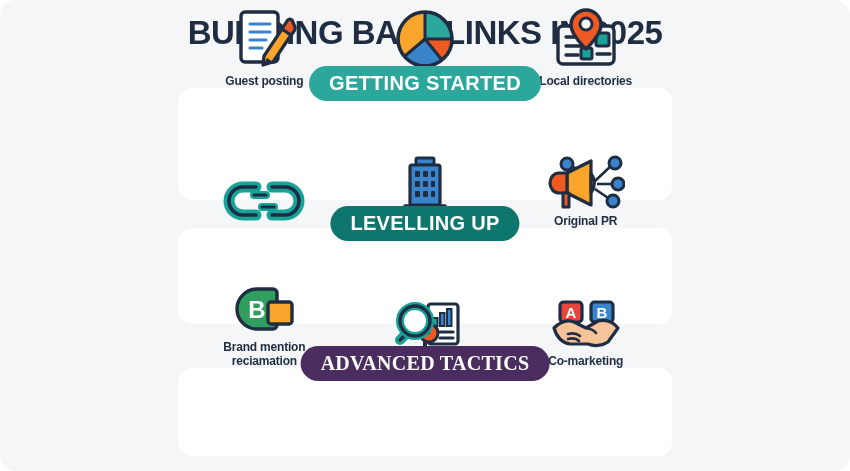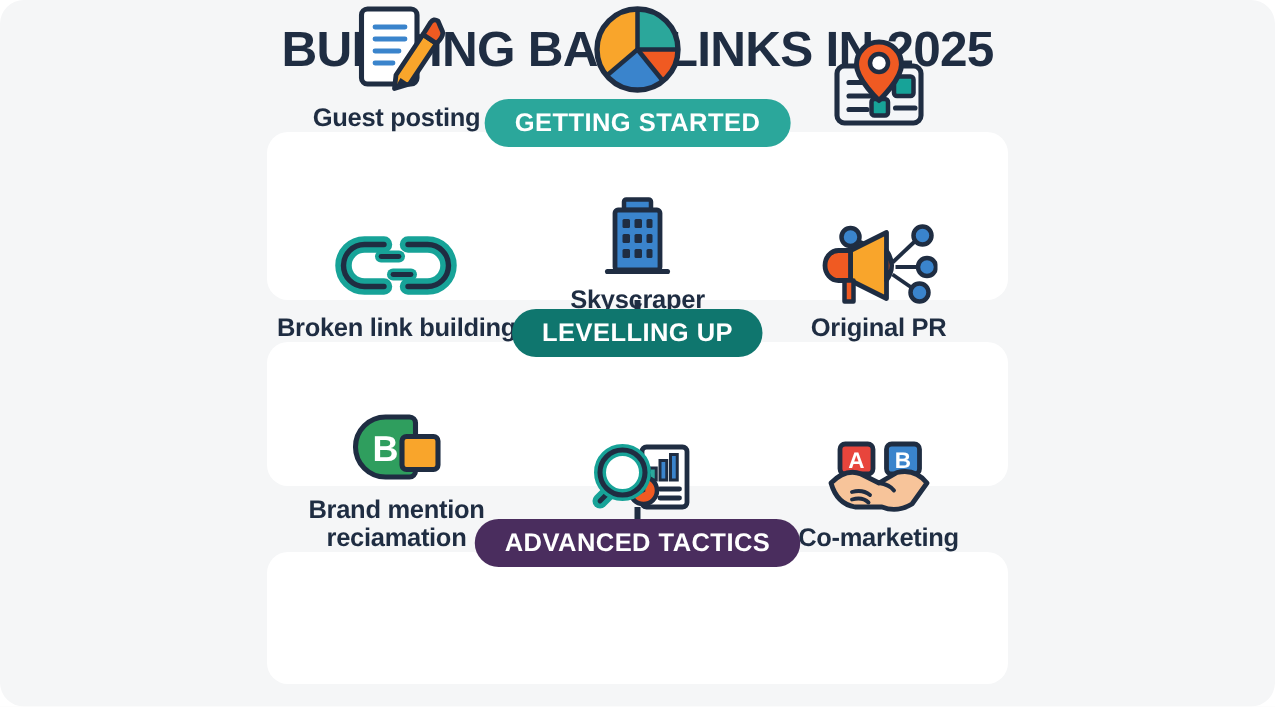--- a/index.html
+++ b/index.html
@@ -58,21 +58,21 @@
 
   .badge {
     position: absolute;
     left: 50%;
     transform: translateX(-50%);
     top: -22px;
     z-index: 5;
     padding: 7px 20px 8px 20px;
     border-radius: 18px;
     color: #ffffff;
-    font-size: 17px;
+    font-size: 20px;
     font-weight: bold;
     letter-spacing: 0.3px;
     white-space: nowrap;
     line-height: 1;
   }
 
   .items {
     position: absolute;
     left: 0;
     top: 0;
@@ -97,21 +97,21 @@
   .item-icon {
     display: flex;
     align-items: center;
     justify-content: center;
     height: 62px;
   }
   #section-1 .item-icon { height: 54px; }
   #section-2 .item-icon { height: 50px; }
   .item-label {
     margin-top: 5px;
-    font-size: 17px;
+    font-size: 12px;
     font-weight: bold;
     color: #1f2d42;
     text-align: center;
     line-height: 1.12;
     letter-spacing: -0.2px;
     white-space: pre-line;
   }
 
   .arrow {
     position: absolute;
@@ -180,20 +180,21 @@
             <line x1="14" y1="29" x2="30" y2="29" stroke="#1f2d42" stroke-width="3.4" stroke-linecap="round"></line>
             <line x1="14" y1="38" x2="30" y2="38" stroke="#1f2d42" stroke-width="3.4" stroke-linecap="round"></line>
             <line x1="14" y1="47" x2="26" y2="47" stroke="#1f2d42" stroke-width="3.4" stroke-linecap="round"></line>
             <rect x="44" y="25" width="13" height="13" rx="2" fill="#17a398" stroke="#1f2d42" stroke-width="3"></rect>
             <rect x="29" y="40" width="11" height="11" rx="2" fill="#17a398" stroke="#1f2d42" stroke-width="3"></rect>
             <line x1="45" y1="46" x2="58" y2="46" stroke="#1f2d42" stroke-width="3.4" stroke-linecap="round"></line>
             <path d="M34 2 C25.7 2 19 8.7 19 17 C19 27 34 41 34 41 C34 41 49 27 49 17 C49 8.7 42.3 2 34 2 Z" fill="#f05a22" stroke="#1f2d42" stroke-width="3.4" stroke-linejoin="round"></path>
             <circle cx="34" cy="16" r="6" fill="#ffffff" stroke="#1f2d42" stroke-width="3"></circle>
           </svg>
         </div>
+        <div class="item-label">Local directories</div>
       </div>
 
     </div>
   </div>
 
   <div class="arrow" id="arrow-0">
     <svg width="22" height="26" viewBox="0 0 22 26">
       <path d="M11 0 L11 15 M3 13 L11 24 L19 13" fill="none" stroke="#1f2d42" stroke-width="4" stroke-linecap="round" stroke-linejoin="round"></path>
     </svg>
   </div>
@@ -213,21 +214,20 @@
               <path d="M35 12 L22 12 A14 14 0 0 0 22 40 L35 40"></path>
               <path d="M51 12 L64 12 A14 14 0 0 1 64 40 L51 40" stroke="#17a398" stroke-width="11"></path>
               <path d="M51 12 L64 12 A14 14 0 0 1 64 40 L51 40"></path>
               <path d="M33 20 L45 20" stroke="#17a398" stroke-width="8"></path>
               <path d="M33 20 L45 20" stroke="#1f2d42" stroke-width="3.2"></path>
               <path d="M53 32 L41 32" stroke="#17a398" stroke-width="8"></path>
               <path d="M53 32 L41 32" stroke="#1f2d42" stroke-width="3.2"></path>
             </g>
           </svg>
         </div>
-        <div class="item-label">Broken link building</div>
       </div>
 
       <div class="item">
         <div class="item-icon">
           <svg width="52" height="54" viewBox="0 0 52 54">
             <rect x="17" y="2" width="18" height="7" rx="1.5" fill="#3a84cc" stroke="#1f2d42" stroke-width="3"></rect>
             <rect x="11" y="9" width="30" height="40" rx="2" fill="#3a84cc" stroke="#1f2d42" stroke-width="3.2"></rect>
             <g fill="#1f2d42">
               <rect x="16" y="15" width="5" height="6" rx="1"></rect>
               <rect x="24" y="15" width="5" height="6" rx="1"></rect>
@@ -272,21 +272,21 @@
 
   <div class="arrow" id="arrow-1">
     <svg width="22" height="26" viewBox="0 0 22 26">
       <path d="M11 0 L11 15 M3 13 L11 24 L19 13" fill="none" stroke="#1f2d42" stroke-width="4" stroke-linecap="round" stroke-linejoin="round"></path>
     </svg>
   </div>
 
   <div class="section" id="section-2">
     <div class="section-card"></div>
 
-    <div class="badge" style="background: rgb(74, 45, 94);">ADVANCED TACTICS</div>
+    <div class="badge" style="background: rgb(74, 45, 94); font-family: Liberation Serif, serif;">ADVANCED TACTICS</div>
 
     <div class="items">
 
       <div class="item">
         <div class="item-icon">
           <svg width="62" height="48" viewBox="0 0 62 48">
             <path d="M24 2 H40 A4 4 0 0 1 44 6 V38 A4 4 0 0 1 40 42 H24 A20 20 0 0 1 24 2 Z" fill="#2f9e5e" stroke="#1f2d42" stroke-width="3.4" stroke-linejoin="round"></path>
             <text x="24" y="31" font-family="Liberation Sans, sans-serif" font-size="24" font-weight="bold" fill="#ffffff" text-anchor="middle">B</text>
             <rect x="35" y="15" width="24" height="22" rx="3" fill="#f9a52b" stroke="#1f2d42" stroke-width="3.4"></rect>
           </svg>

